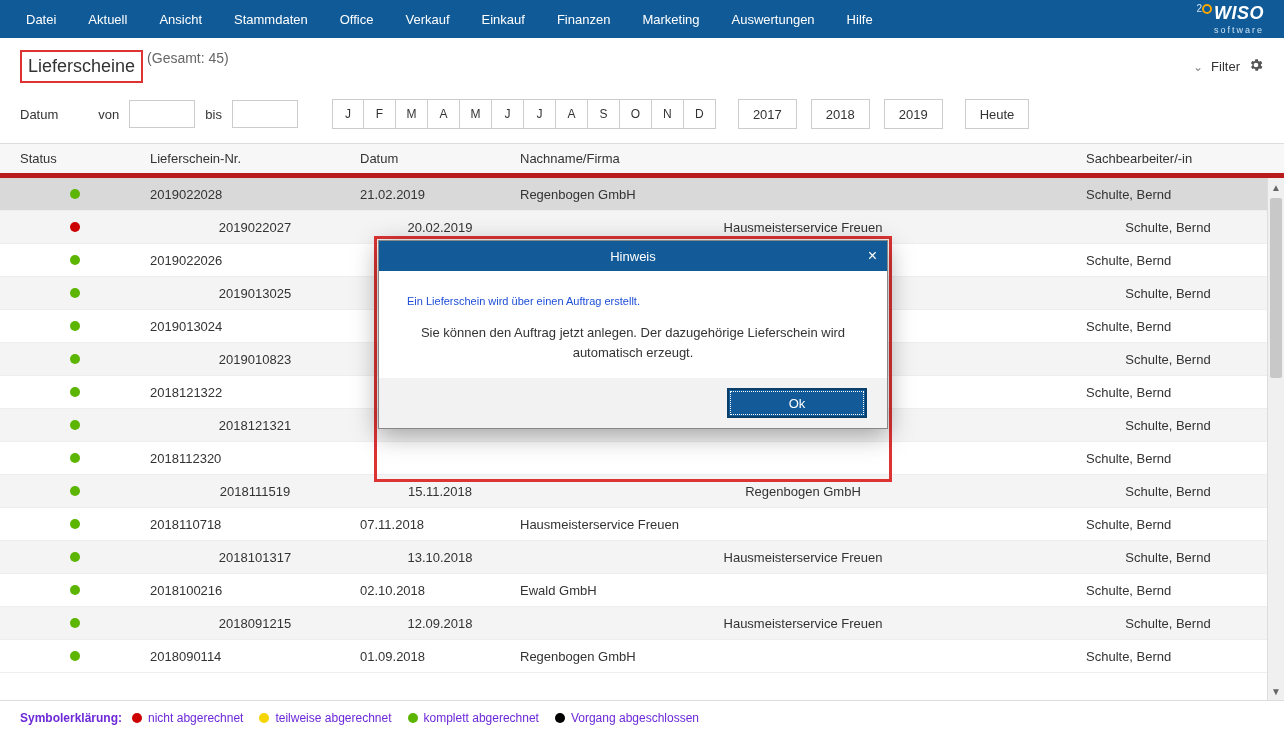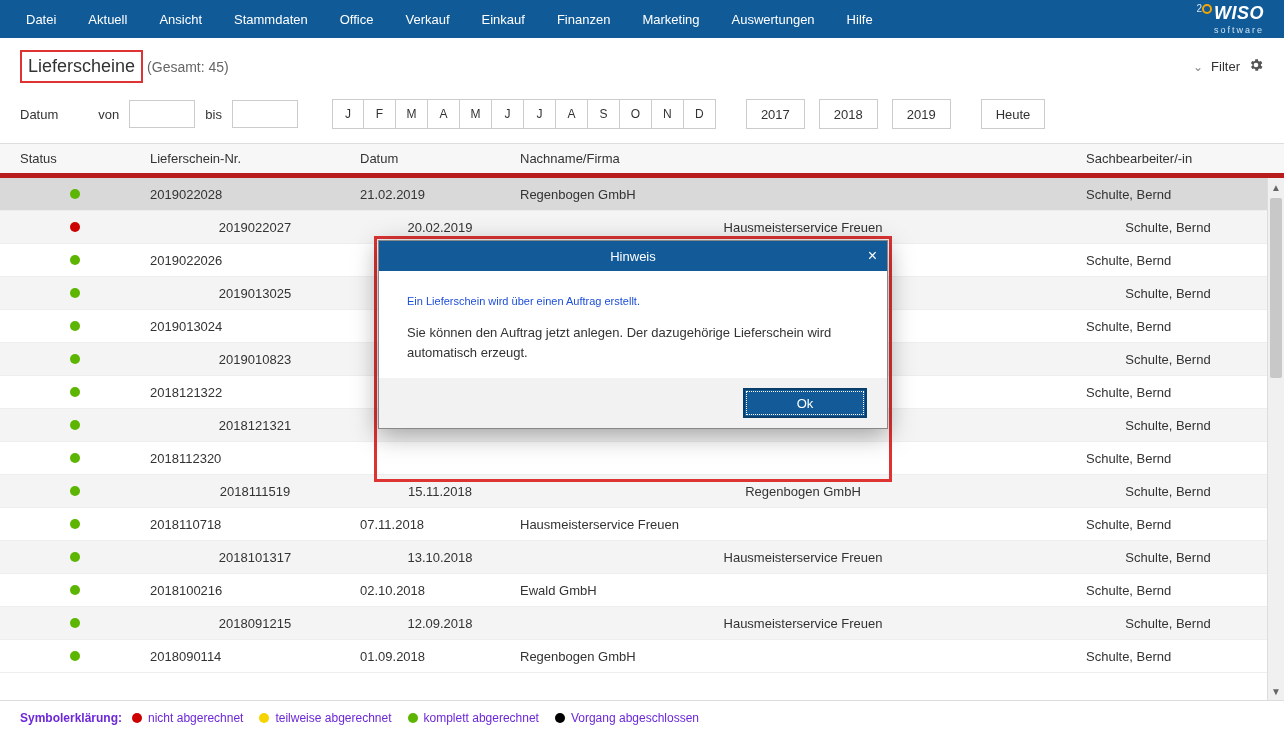--- a/index.html
+++ b/index.html
@@ -35,21 +35,20 @@
     line-height: 1;
   }
   .logo .wiso { font-weight: bold; font-style: italic; font-size: 18px; letter-spacing: 0.5px; }
   .logo .soft { font-size: 9px; letter-spacing: 2px; color: #cfe2f1; }
   .logo .circle { display:inline-block; width:10px; height:10px; border:2px solid #f7a600; border-radius:50%; vertical-align:top; margin-right:2px;}
   .logo .two { font-size:10px; color:#cfe2f1; vertical-align:top; }
 
   
   .title-row {
     display: flex;
-    align-items: center;
     padding: 12px 20px 10px 20px;
   }
   .title-box {
     font-size: 18px;
     color: #333;
     padding: 4px 6px;
     border: 2px solid #d33;
   }
   .title-count { font-size: 14px; color: #666; margin-left: 4px; }
   .title-spacer { flex: 1; }
@@ -69,21 +68,21 @@
   .date-input {
     width: 66px; height: 28px; border:1px solid #ccc; background:#fff;
   }
   .month-buttons { display:flex; gap:0; margin-left: 24px; }
   .mbtn {
     width: 32px; height:30px; border:1px solid #ccc; border-left:none;
     background:#fff; display:flex; align-items:center; justify-content:center;
     color:#333; cursor:pointer; font-size:12px;
   }
   .mbtn:first-child { border-left:1px solid #ccc; }
-  .year-buttons, .today-wrap { display:flex; gap:14px; margin-left:20px; }
+  .year-buttons, .today-wrap { display:flex; gap:14px; margin-left:12px; }
   .ybtn, .todaybtn {
     height:30px; padding: 0 14px; border:1px solid #ccc; background:#fff;
     display:flex; align-items:center; justify-content:center; cursor:pointer;
   }
 
   
   .table-wrap { position:relative; }
   .thead {
     display:flex; background:#f7f7f7; border-bottom:5px solid #b91c1c;
     height:34px; align-items:center; font-weight:normal; color:#333;
@@ -140,25 +139,25 @@
     background:#fff; border:1px solid #888; box-shadow:0 6px 24px rgba(0,0,0,0.35);
     z-index:100;
   }
   .dlg-title {
     background:#135b98; color:#fff; height:30px; display:flex; align-items:center;
     justify-content:center; position:relative; font-size:13px;
   }
   .dlg-close { position:absolute; right:10px; top:6px; cursor:pointer; font-size:16px; }
   .dlg-body { padding:24px 28px 16px 28px; }
   .dlg-head { font-size:11px; color:#1d4ed8; margin-bottom:16px; }
-  .dlg-text { font-size:13px; color:#333; line-height:1.5; }
+  .dlg-text { font-size:13px; color:#333; line-height:1.5;text-align:center; }
   .dlg-foot { background:#f2f2f2; padding:10px 20px; display:flex; justify-content:flex-end; }
   .dlg-ok {
     background:#135b98; color:#fff; border:2px solid #0b3f6b; outline:1px dotted #fff; outline-offset:-4px;
-    width:124px; height:30px; display:flex; align-items:center; justify-content:center; cursor:pointer;
+    width:140px; height:30px; display:flex; align-items:center; justify-content:center; cursor:pointer;
   }
 </style>
 </head>
 <body>
 
 <div class="menubar">
   <div id="menu-items" style="display: flex;">
       <div class="menu-item">Datei</div>
       <div class="menu-item">Aktuell</div>
       <div class="menu-item">Ansicht</div>

